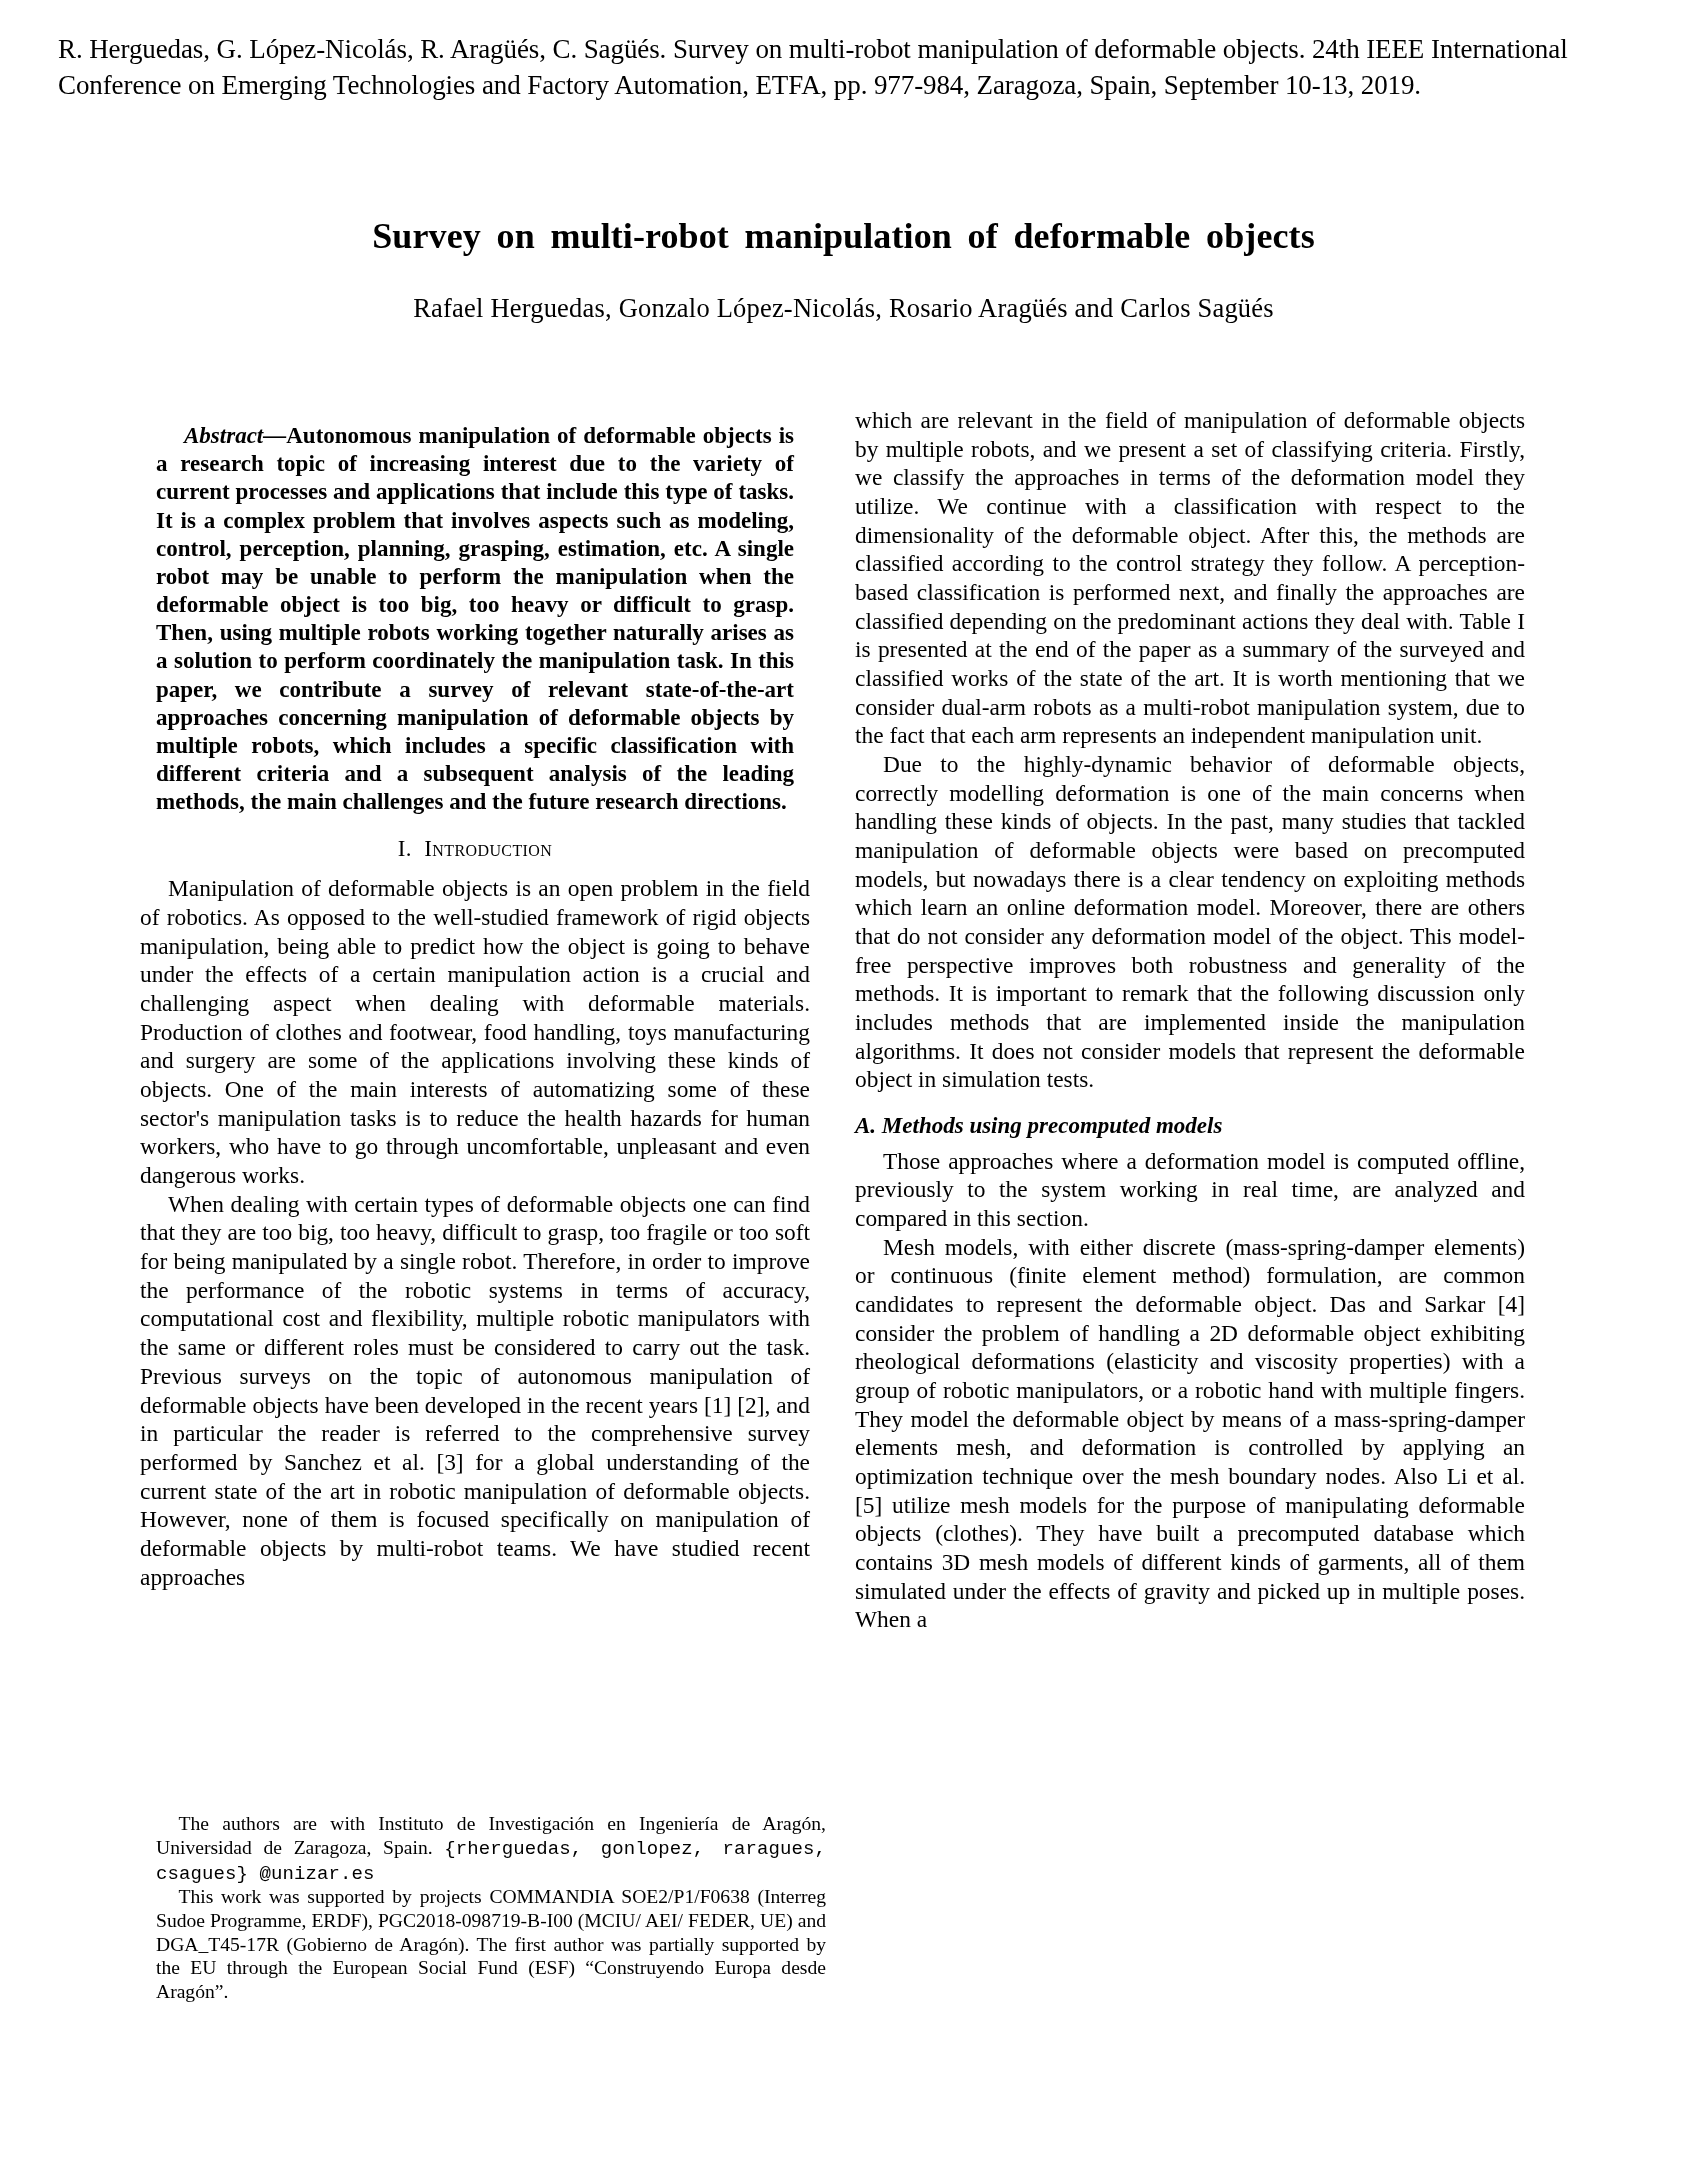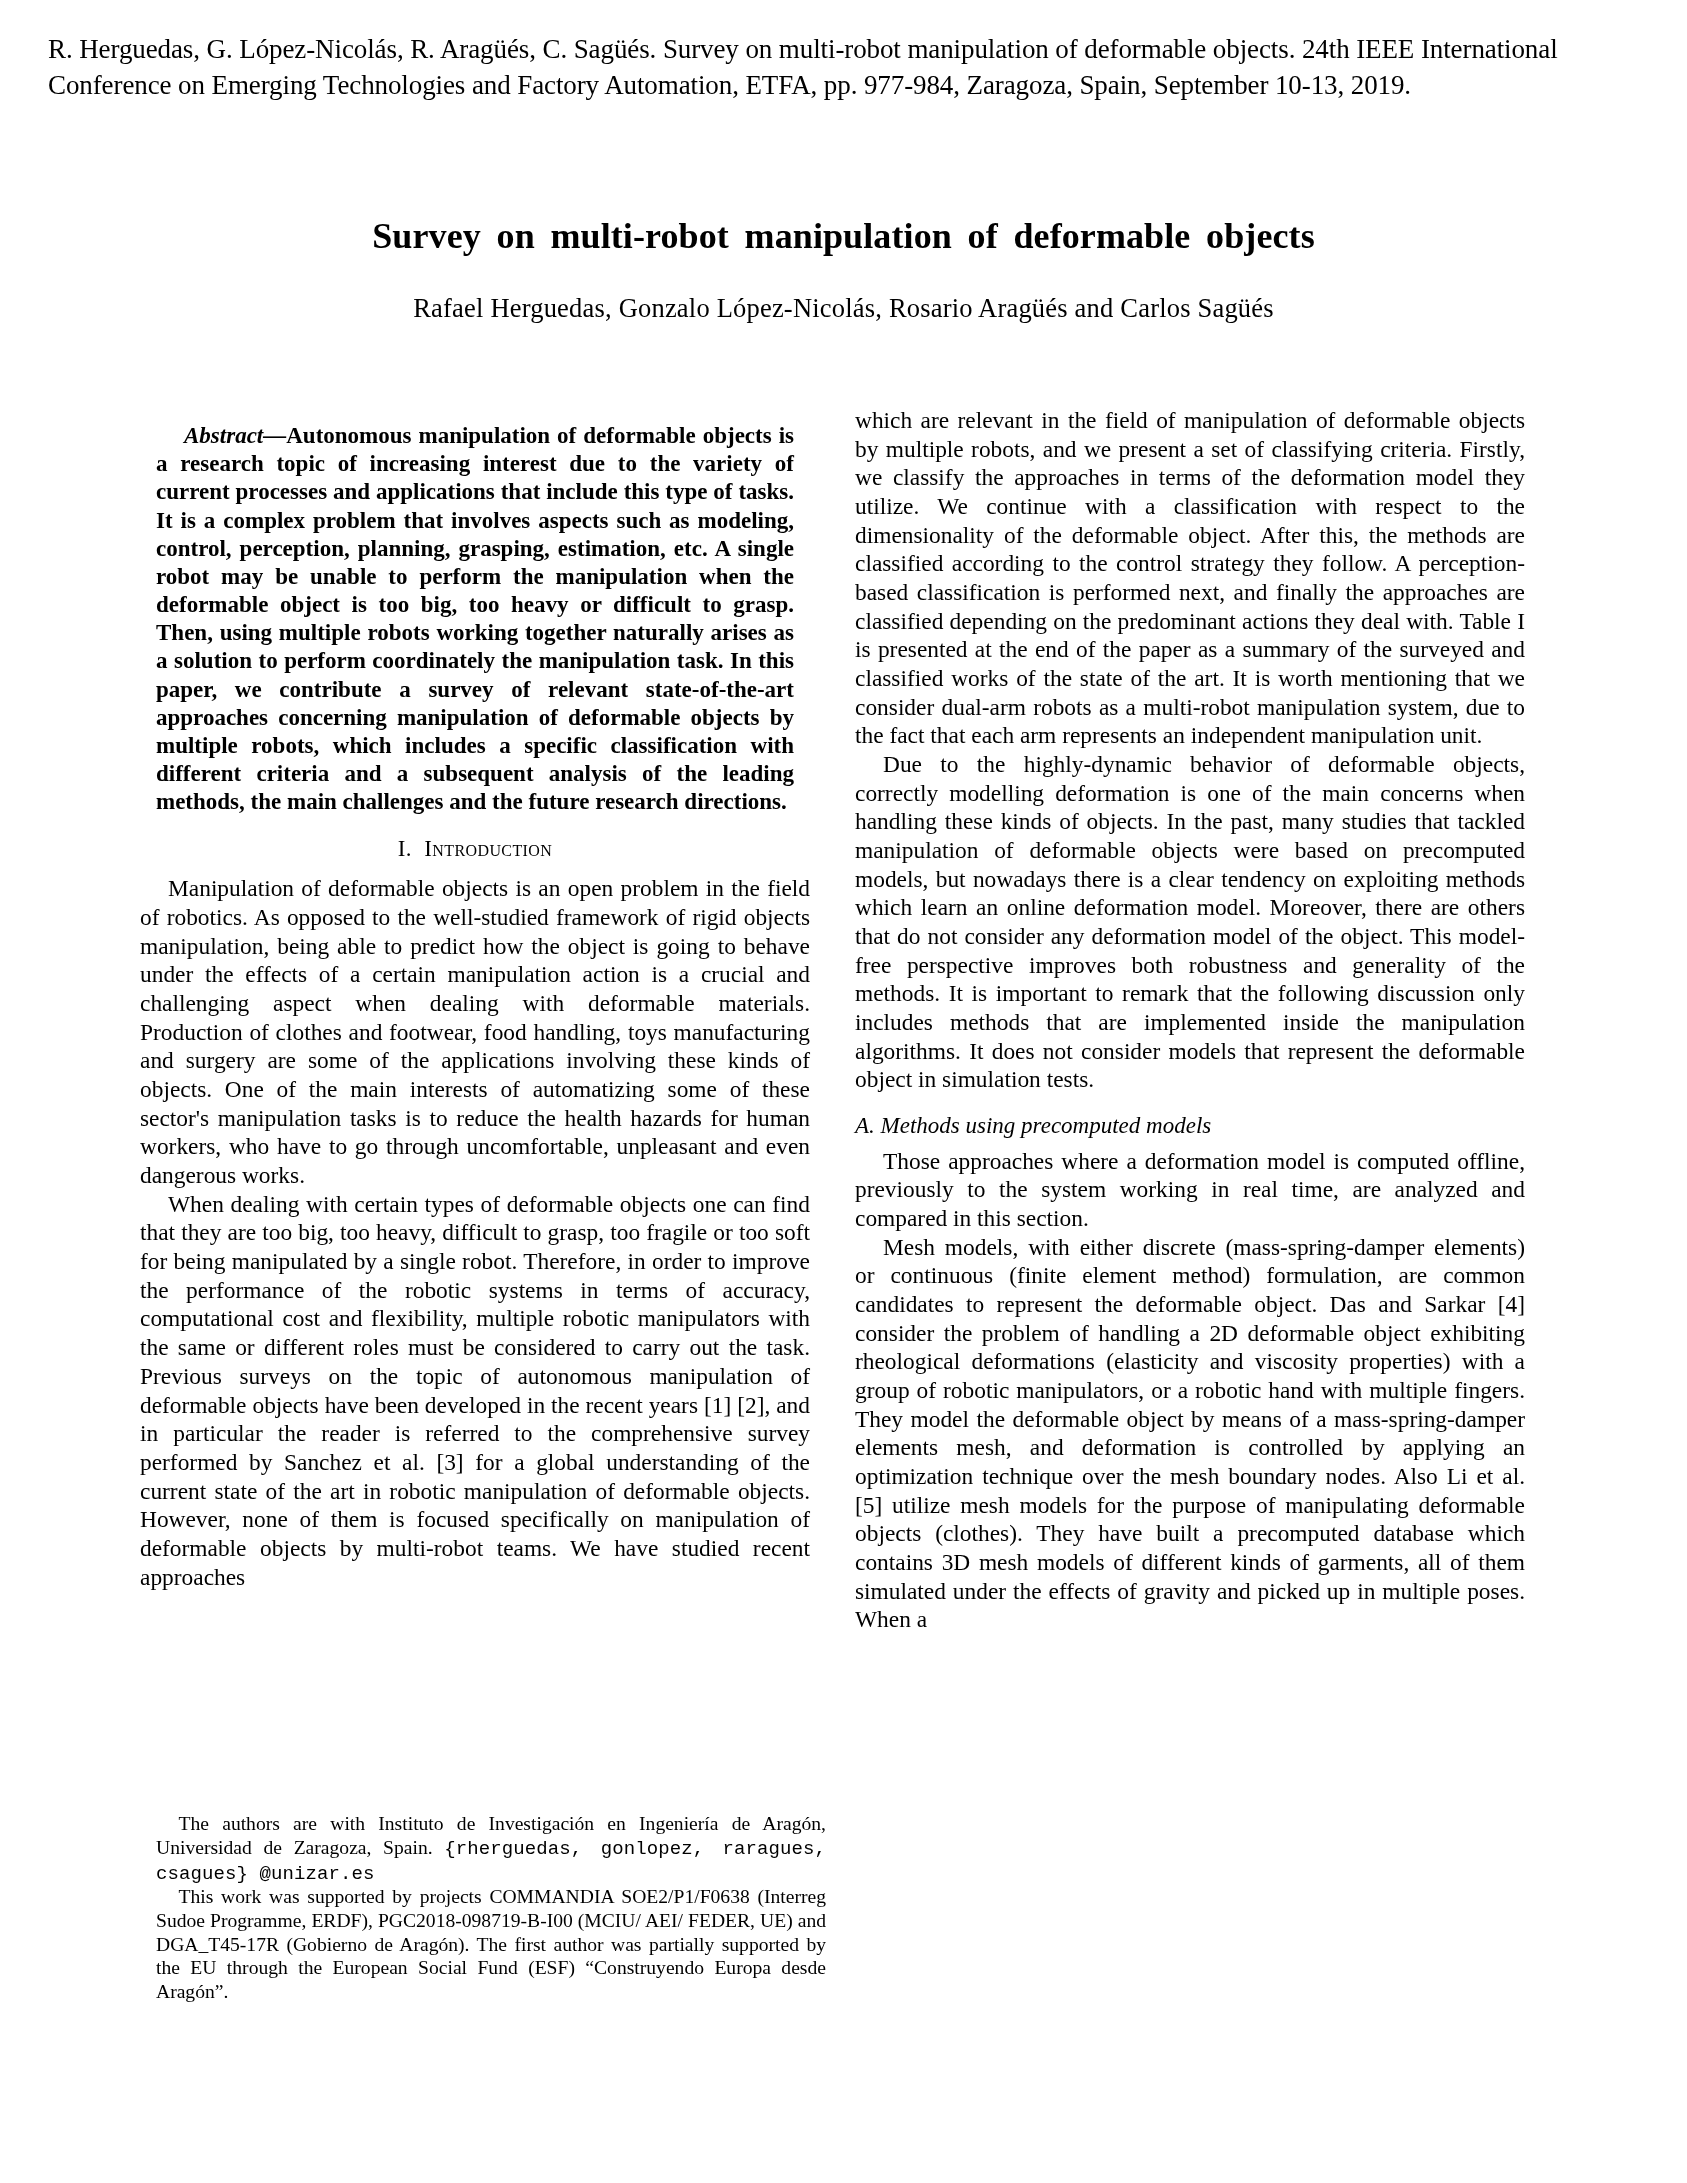--- a/index.html
+++ b/index.html
@@ -14,21 +14,21 @@
     background: #ffffff;
     font-family: "Liberation Serif", "DejaVu Serif", serif;
     color: #000000;
     box-sizing: border-box;
     overflow: hidden;
   }
 
   
   .header-citation {
     position: absolute;
-    left: 48px;
+    left: 58px;
     top: 32px;
     width: 1549px;
     font-size: 27px;
     line-height: 1.32;
     text-align: left;
     letter-spacing: -0.1px;
   }
 
   
   .paper-title {
@@ -101,21 +101,21 @@
     font-variant: small-caps;
     letter-spacing: 0.4px;
   }
   h2.section .roman {
     font-variant: normal;
     text-transform: none;
   }
   h3.subsection {
     margin: 18.5px 0 8px 0;
     font-size: 23px;
-    font-weight: normal;
+    font-weight: bold;
     font-style: italic;
     text-align: left;
   }
   .footnote {
     position: absolute;
     left: 156px;
     top: 1812px;
     width: 670px;
     font-size: 19.6px;
     line-height: 1.205;

